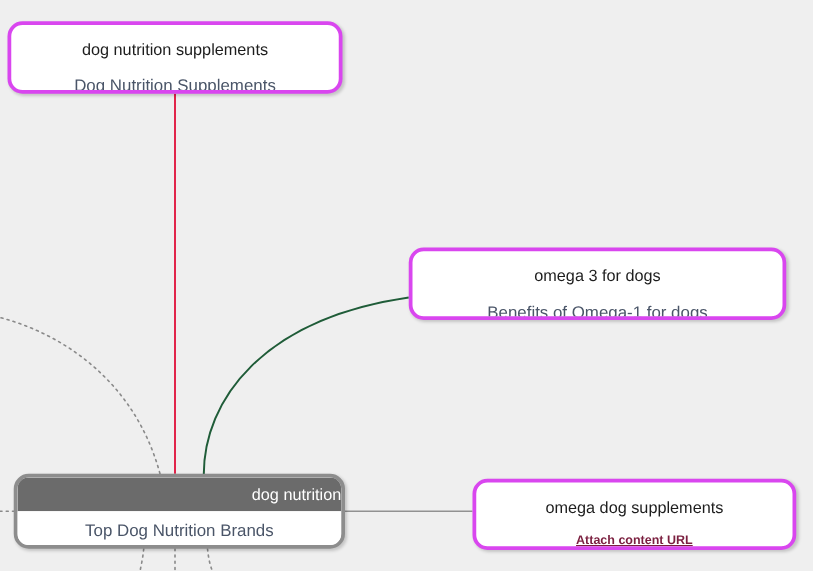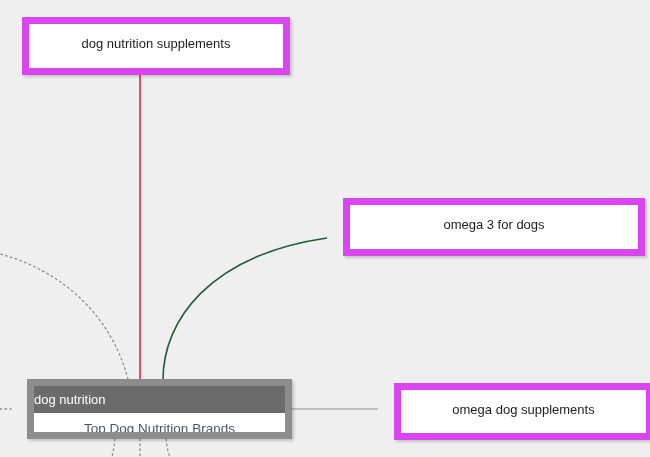--- a/index.html
+++ b/index.html
@@ -26,42 +26,41 @@
     position: absolute;
     left: 0; top: 0;
     width: 650px;
     height: 457px;
     pointer-events: none;
   }
   .node {
     position: absolute;
     box-sizing: border-box;
     background: #ffffff;
-    border: 7px solid #d946ef;
-    border-radius: 0;
+    border: 3px solid #d946ef;
+    border-radius: 12px;
     box-shadow: 1.5px 1.5px 2.5px rgba(0,0,0,0.18);
     overflow: hidden;
-    margin-left: 16px;
   }
   .node-title {
     font-size: 13px;
     color: #1d1d1d;
     text-align: center;
     line-height: 1;
     white-space: nowrap;
   }
   .node-sub {
     font-size: 13.5px;
     color: #4a5568;
     text-align: center;
     line-height: 1;
     white-space: nowrap;
   }
   .node-sub-link {
-    font-size: 16px;
+    font-size: 10px;
     color: #7b1f3f;
     font-weight: bold;
     text-decoration: underline;
     text-align: center;
     line-height: 1;
     white-space: nowrap;
     cursor: pointer;
   }
 
   
@@ -77,21 +76,21 @@
 
   
   .node.selected {
     border-color: #8d8d8d;
   }
   .node.selected .header {
     background: #6b6b6b;
     height: 27px;
     display: flex;
     align-items: center;
-    justify-content: flex-start;
+    justify-content: flex-end;
   }
   .node.selected .header .node-title {
     color: #ffffff;
     font-size: 13px;
     padding: 0;
   }
   .node.selected .body {
     background: #ffffff;
     height: 31px;
     display: flex;
@@ -138,21 +137,21 @@
     <path d="M 166 439 C 167 448, 168 452, 170 457" fill="none" stroke="#8a8a8a" stroke-width="1.3" stroke-dasharray="1.6 3.4" stroke-linecap="round"></path>
   </svg>
 
   <div class="node plain" id="node-dog-nutrition-supplements">
     <div class="node-title">dog nutrition supplements</div>
     <div class="node-sub">Dog Nutrition Supplements</div>
   </div>
 
   <div class="node plain" id="node-omega-3-for-dogs">
     <div class="node-title">omega 3 for dogs</div>
-    <div class="node-sub">Benefits of Omega-4 for dogs</div>
+    <div class="node-sub">Benefits of Omega-1 for dogs</div>
   </div>
 
   <div class="node selected" id="node-dog-nutrition">
     <div class="header">
       <div class="node-title">dog nutrition</div>
     </div>
     <div class="body">
       <div class="node-sub">Top Dog Nutrition Brands</div>
     </div>
   </div>

